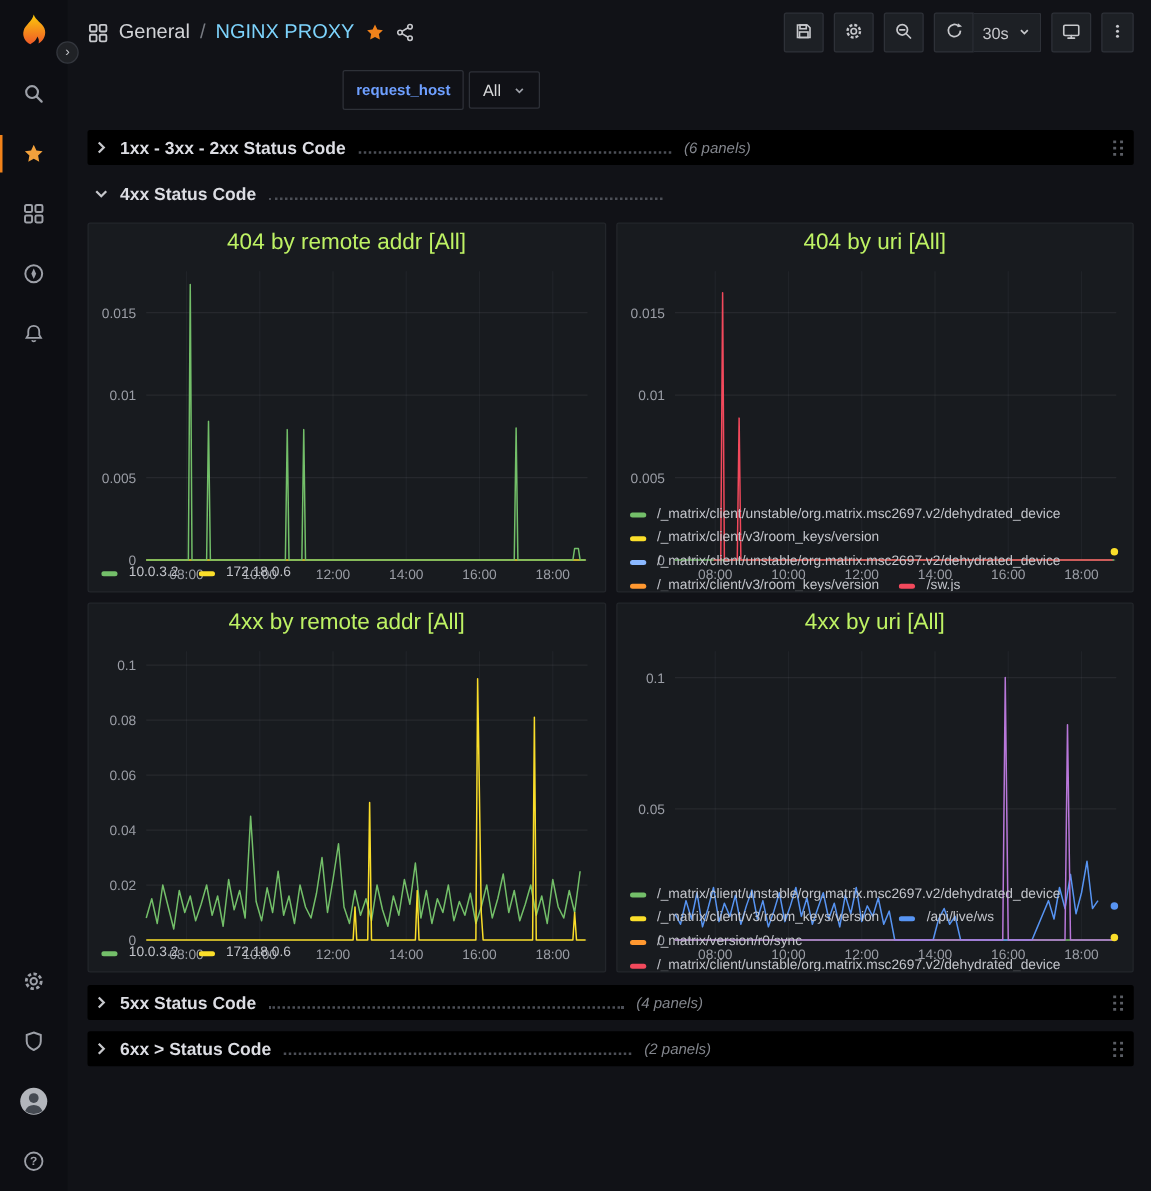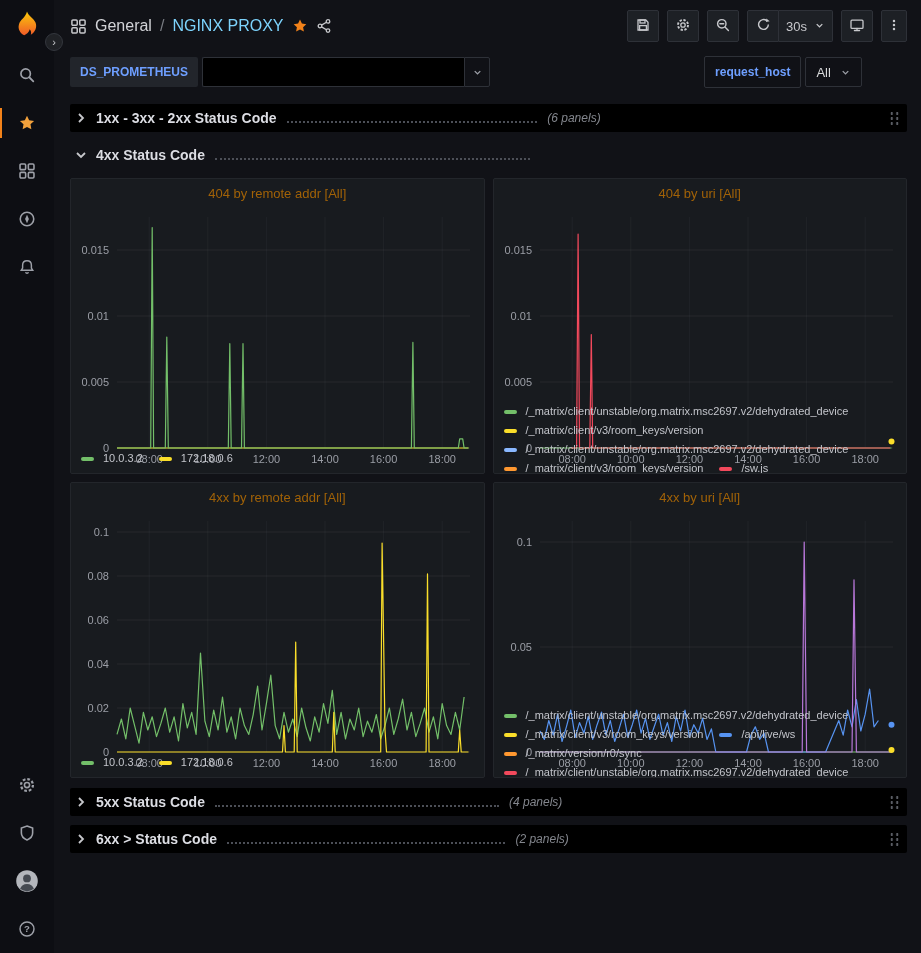--- a/index.html
+++ b/index.html
@@ -60,21 +60,21 @@
   .leader{flex:1;height:8px;border-bottom:2px dotted #4c4f57;margin:0 10px;}
   .row-count{font-style:italic;font-size:12px;color:#83868d;white-space:nowrap;}
   .row-spacer{flex:1.15;}
   .row-handle{width:11px;height:15px;margin-right:3px;flex:none;cursor:grab;
     background-image:radial-gradient(circle,#5a5d64 1.2px,transparent 1.4px);
     background-size:5.5px 5px;background-position:0 0;}
   .panel-grid{display:grid;grid-template-columns:1fr 1fr;gap:8px;margin-bottom:10px;}
   .panel{background:#181b1f;border:1px solid #23262b;border-radius:2px;height:296px;
     display:flex;flex-direction:column;overflow:hidden;box-sizing:border-box;}
   .panel-title{height:28px;flex:none;display:flex;align-items:center;justify-content:center;
-    font-size:13px;font-weight:500;color:#a16207;cursor:pointer;}
+    font-size:18px;font-weight:500;color:#bef264;cursor:pointer;}
   .chart{flex:1;min-height:100px;}
   .legend{flex:none;max-height:66px;overflow:hidden;padding:0 8px 5px 10px;display:flex;
     flex-wrap:wrap;column-gap:16px;line-height:19px;font-size:11px;color:#c3c5cb;}
   .legend-item{display:flex;align-items:center;gap:9px;white-space:nowrap;max-width:100%;overflow:hidden;cursor:pointer;}
   .swatch{width:13px;height:4px;border-radius:2px;flex:none;display:inline-block;}
 </style>
 </head>
 <body>
 
 <aside class="sidebar">
@@ -259,31 +259,20 @@
               <circle cx="8" cy="3.5" r="1.4"></circle>
               <circle cx="8" cy="8" r="1.4"></circle>
               <circle cx="8" cy="12.5" r="1.4"></circle>
             </svg>
         </span>
       </button>
     </div>
   </header>
 
   <div class="subnav">
-    <div class="vgroup">
-      <span class="var-label">DS_PROMETHEUS</span>
-      <div class="dd">
-        <div class="redacted"></div>
-        <div class="dd-caret">
-          <svg width="11" height="11" viewBox="0 0 12 12" fill="none" stroke="currentColor" stroke-width="1.5">
-              <path d="M3,4.5 L6,7.5 L9,4.5"></path>
-            </svg>
-        </div>
-      </div>
-    </div>
     <div class="vgroup" style="margin-left:204px;">
       <span class="var-label" style="background:#101116;border:1px solid #2e3138;color:#6e9fff;">request_host</span>
       <div class="var-value">
         <span>All</span>
         <span style="color:#9da0a8;display:flex;">
           <svg width="11" height="11" viewBox="0 0 12 12" fill="none" stroke="currentColor" stroke-width="1.5">
               <path d="M3,4.5 L6,7.5 L9,4.5"></path>
             </svg>
         </span>
       </div>

